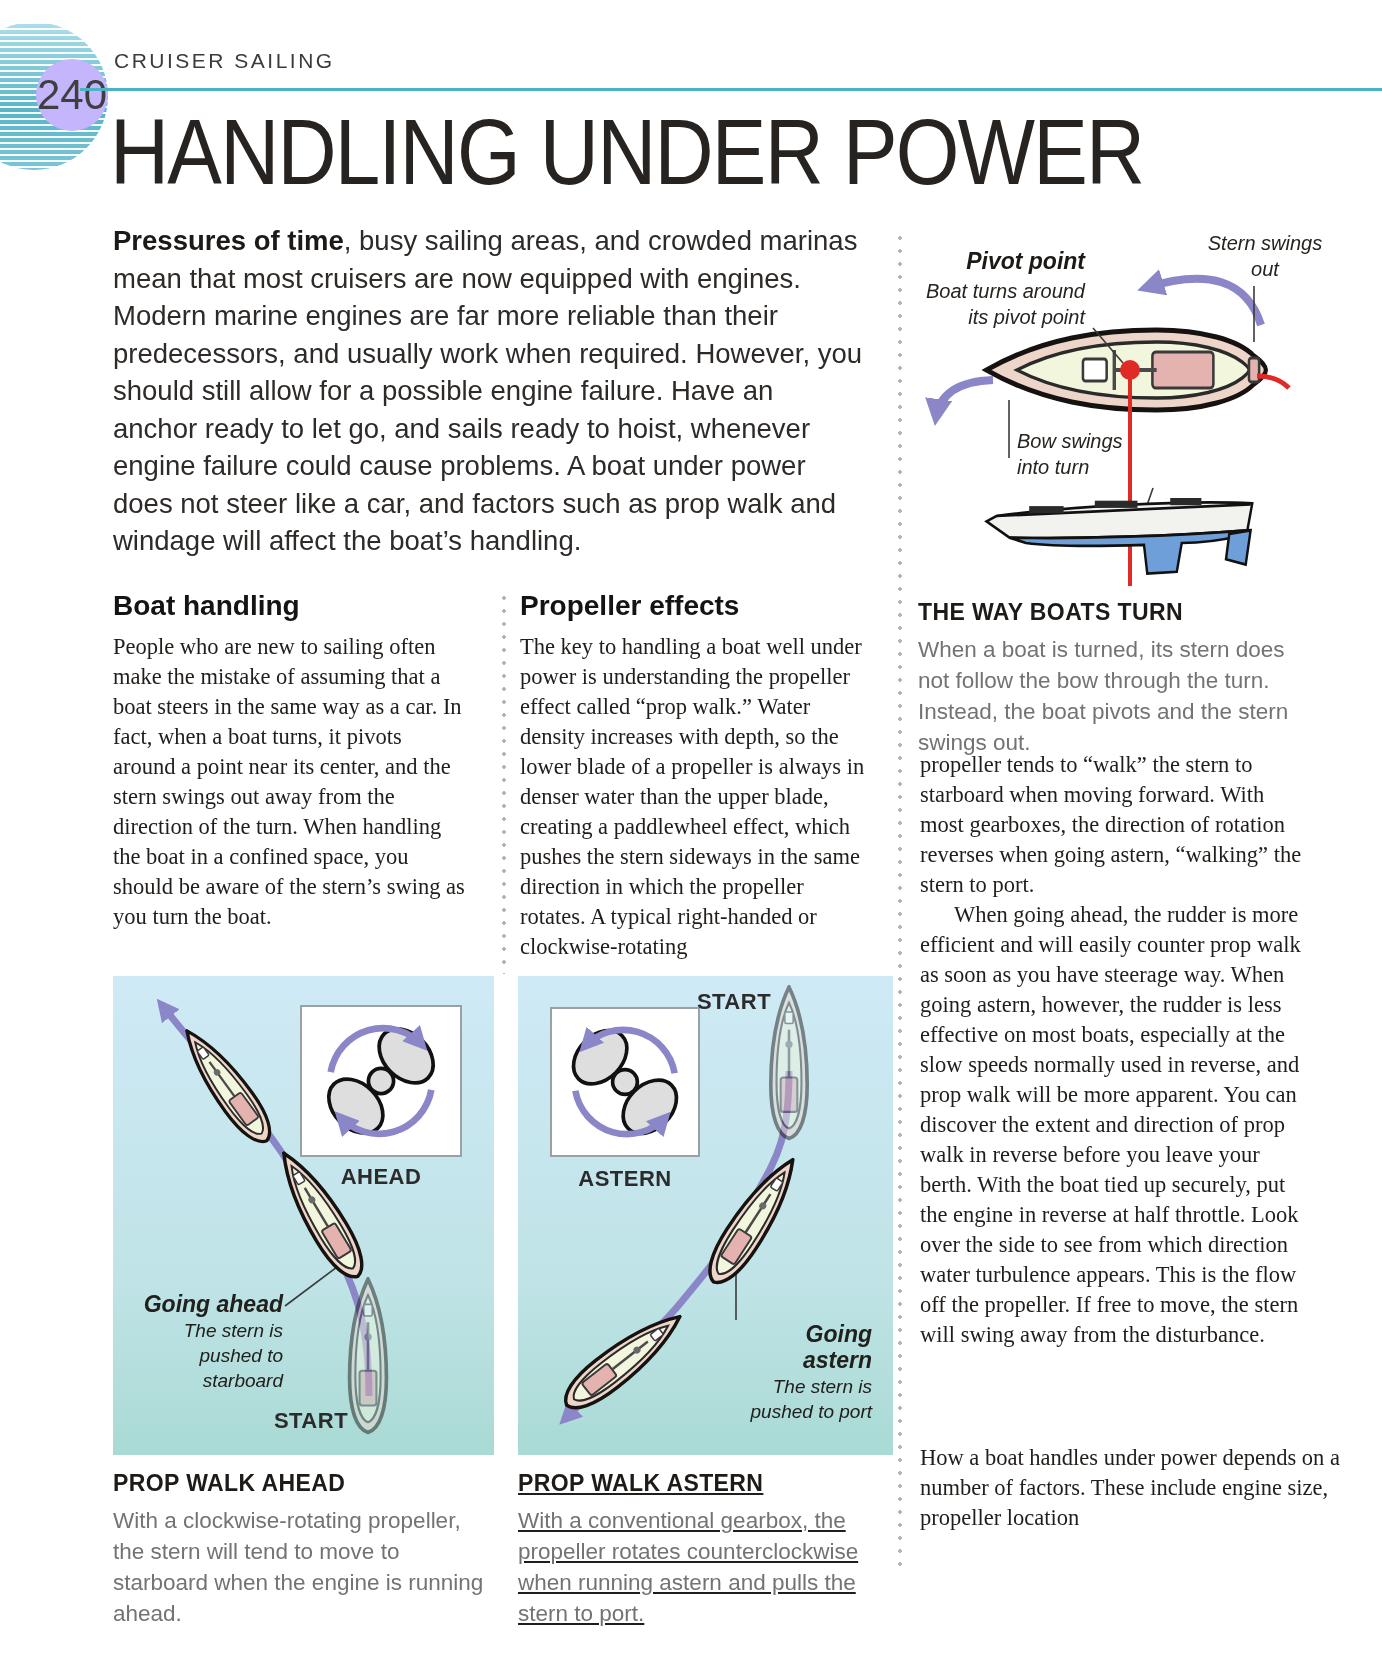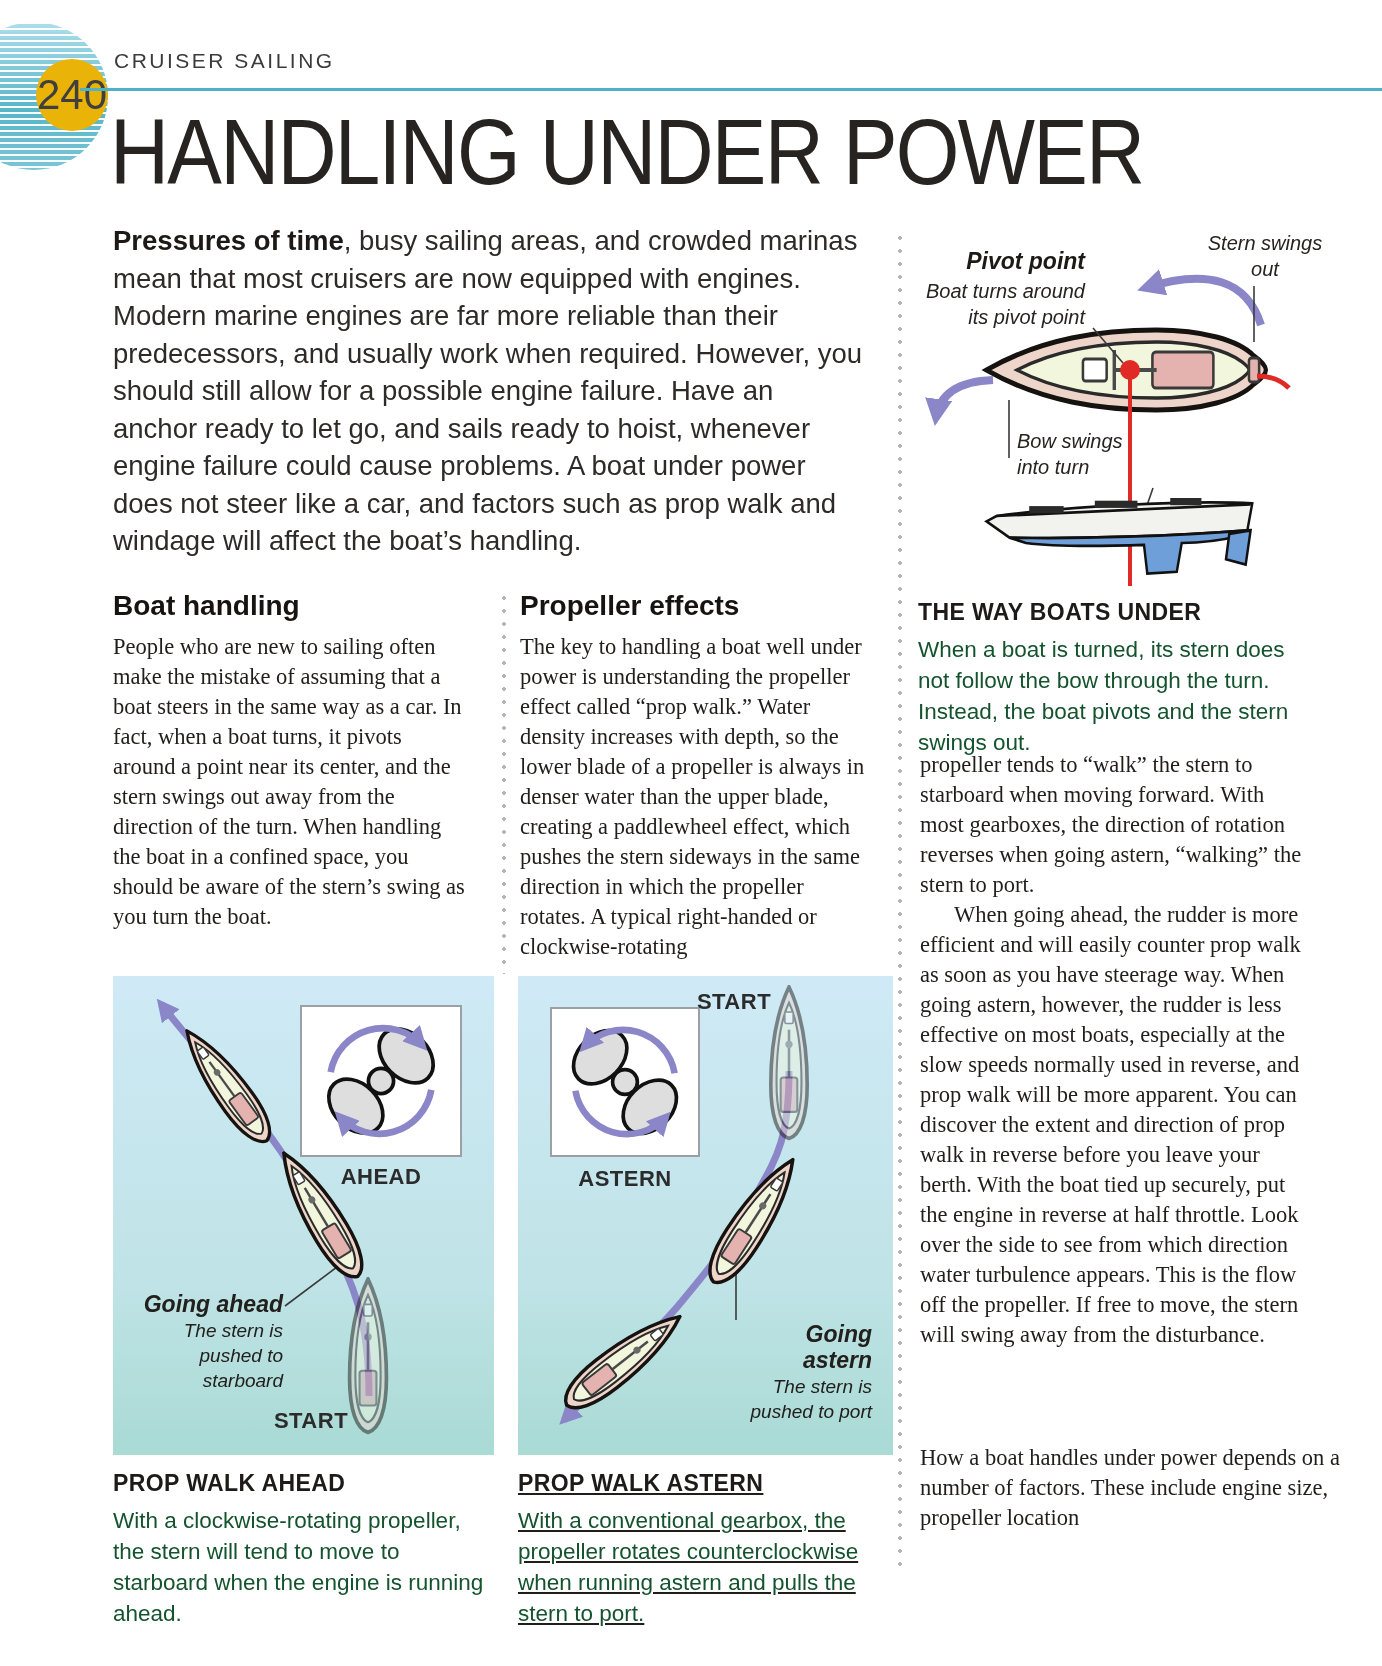--- a/index.html
+++ b/index.html
@@ -11,21 +11,21 @@
   *{margin:0;padding:0;box-sizing:border-box;}
   html,body{background:#ffffff;}
   #page{position:relative;width:1382px;height:1666px;background:#fff;overflow:hidden;
          font-family:"Liberation Sans",sans-serif;color:var(--ink);}
 
   
   .page-circle{position:absolute;left:-40px;top:22px;width:148px;height:148px;border-radius:50%;
     background:
       repeating-linear-gradient(180deg,rgba(255,255,255,.95) 0 2.5px,rgba(255,255,255,0) 2.5px 6px),
       linear-gradient(180deg,#aedeea 0%,#58b5c8 60%,#7cc6d6 100%);}
-  .page-num{position:absolute;left:36px;top:59px;width:72px;height:72px;border-radius:50%;background:#eab308;
+  .page-num{position:absolute;left:36px;top:59px;width:72px;height:72px;border-radius:50%;background:#c4b5fd;
     display:flex;align-items:center;justify-content:center;font-size:42px;font-weight:300;color:#3f3f3f;}
   .kicker{position:absolute;left:114px;top:49px;font-size:21px;letter-spacing:2.5px;color:#3b3b3b;}
   .rule{position:absolute;left:80px;right:0;top:88px;height:3px;background:var(--accent-teal);}
   .title{position:absolute;left:110px;top:99px;font-size:93px;font-weight:300;letter-spacing:-2px;
     color:#272320;transform:scaleX(.88);transform-origin:left;white-space:nowrap;}
 
   
   .intro{position:absolute;left:113px;top:222px;width:752px;font-size:27.5px;line-height:37.5px;color:#2e2a28;}
   .intro b{color:#1c1916;}
 
@@ -41,21 +41,21 @@
   .serif{font-family:"Liberation Serif",serif;font-size:22.5px;line-height:30px;color:var(--ink);}
   #col-boat-handling{left:113px;top:590px;width:352px;}
   #col-propeller{left:520px;top:590px;width:352px;}
   #col-continuation{left:920px;top:750px;width:390px;}
   #col-continuation .para2{text-indent:34px;}
   #col-boat-characteristics{left:920px;top:1443px;width:422px;}
 
   
   .caption{position:absolute;}
   .caption h4{font-size:23px;font-weight:700;letter-spacing:.4px;color:#1d1a17;margin-bottom:8px;}
-  .caption p{font-size:22.5px;line-height:31px;color:#14532d;}
+  .caption p{font-size:22.5px;line-height:31px;color:#737373;}
   #caption-turn{left:918px;top:599px;width:372px;}
   #caption-ahead{left:113px;top:1470px;width:385px;}
   #caption-astern{left:518px;top:1470px;width:380px;text-decoration:underline;}
 
   
   #pivot-block{position:absolute;left:905px;top:230px;width:477px;height:372px;}
   #pivot-block svg.draw{position:absolute;left:0;top:0;}
   .diag-label{position:absolute;font-style:italic;font-size:20px;line-height:26px;color:#27231f;}
   .diag-label b{font-size:23px;font-style:italic;color:#1d1a16;}
   #lbl-pivot{left:20px;top:18px;width:160px;text-align:right;}
@@ -150,21 +150,21 @@
         <path d="M304,60 L330,56 L324,94 L300,88 Z" style="fill:var(--underwater-blue)" stroke="#111" stroke-width="3"></path>
       </g>
     </svg>
     <div class="diag-label" id="lbl-pivot"><b>Pivot point</b></div>
     <div class="diag-label" id="lbl-pivot-sub">Boat turns around its pivot point</div>
     <div class="diag-label" id="lbl-stern">Stern swings out</div>
     <div class="diag-label" id="lbl-bow">Bow swings into turn</div>
   </div>
 
   <div class="caption" id="caption-turn">
-    <h4>THE WAY BOATS UNDER</h4>
+    <h4>THE WAY BOATS TURN</h4>
     <p>When a boat is turned, its stern does not follow the bow through the turn. Instead, the boat pivots and the stern swings out.</p>
   </div>
 
   <div class="col" id="col-boat-handling">
     <h3>Boat handling</h3>
     <p class="serif">People who are new to sailing often make the mistake of assuming that a boat steers in the same way as a car. In fact, when a boat turns, it pivots around a point near its center, and the stern swings out away from the direction of the turn. When handling the boat in a confined space, you should be aware of the stern’s swing as you turn the boat.</p>
   </div>
   <div class="col" id="col-propeller">
     <h3>Propeller effects</h3>
     <p class="serif">The key to handling a boat well under power is understanding the propeller effect called “prop walk.” Water density increases with depth, so the lower blade of a propeller is always in denser water than the upper blade, creating a paddlewheel effect, which pushes the stern sideways in the same direction in which the propeller rotates. A typical right-handed or clockwise-rotating</p>

